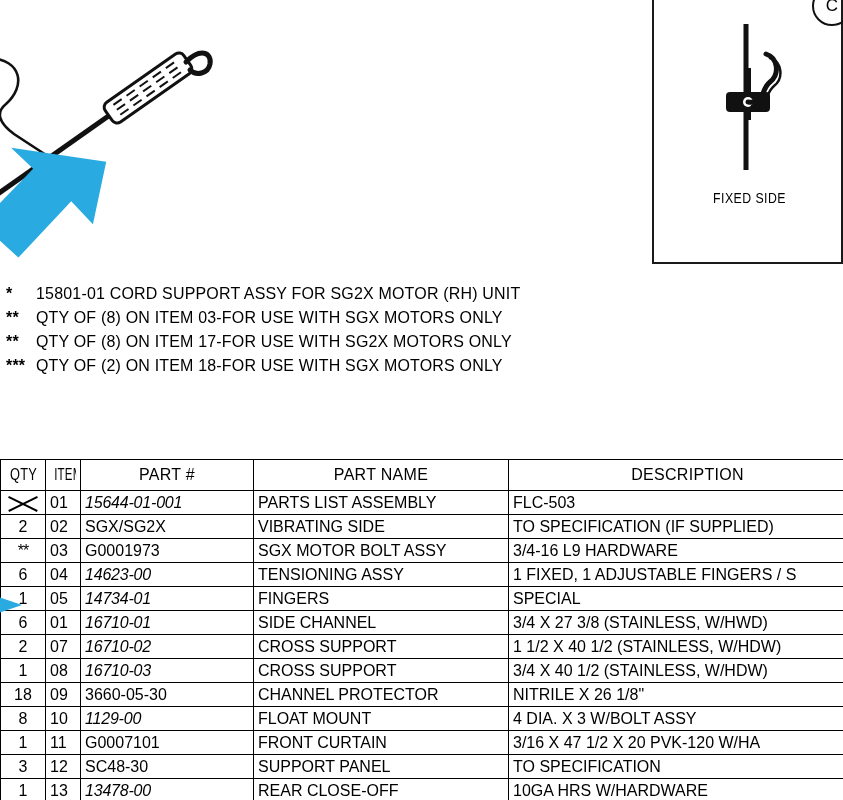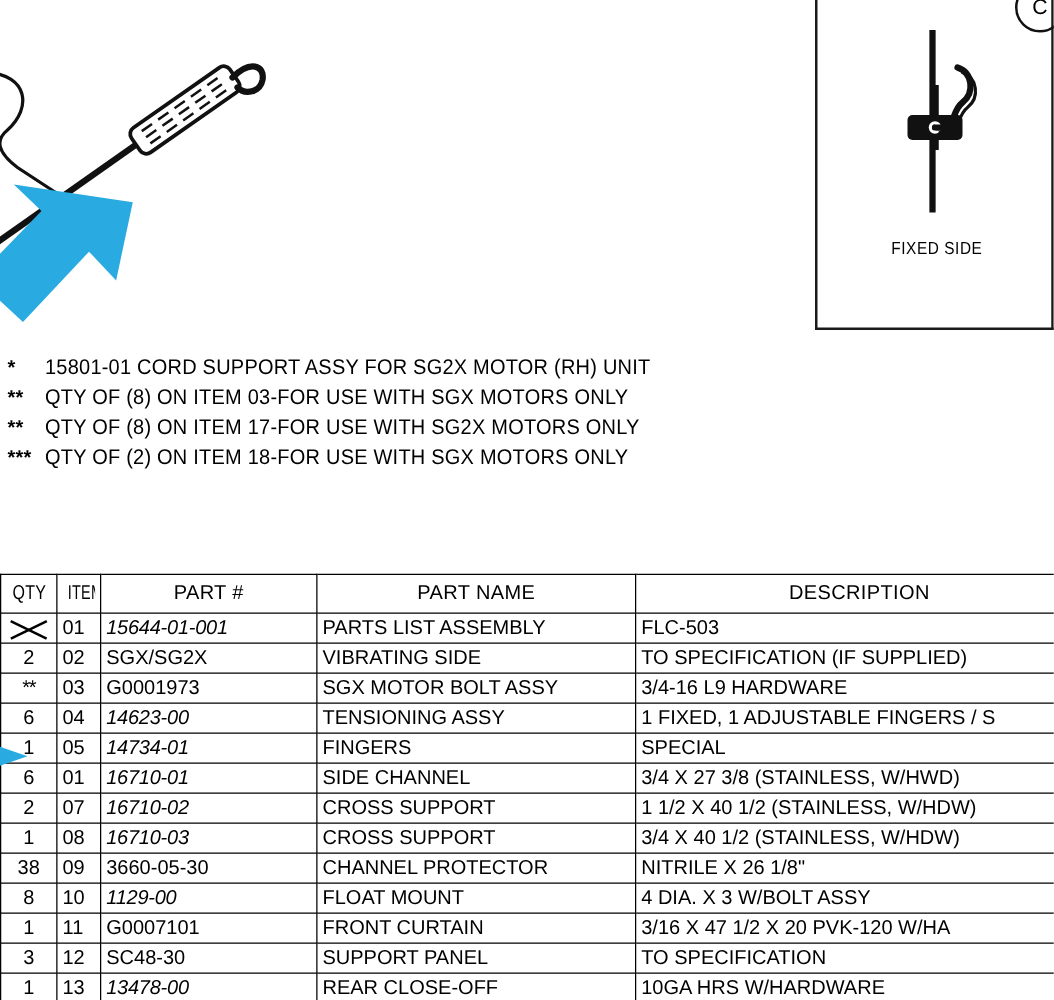--- a/index.html
+++ b/index.html
@@ -310,21 +310,21 @@
         <td class="desc">1 1/2 X 40 1/2 (STAINLESS, W/HDW)</td>
       </tr>
       <tr>
         <td class="qty">1</td>
         <td class="item">08</td>
         <td class="part bold">16710-03</td>
         <td class="name">CROSS SUPPORT</td>
         <td class="desc">3/4 X 40 1/2 (STAINLESS, W/HDW)</td>
       </tr>
       <tr>
-        <td class="qty">38</td>
+        <td class="qty">18</td>
         <td class="item">09</td>
         <td class="part">3660-05-30</td>
         <td class="name">CHANNEL PROTECTOR</td>
         <td class="desc">NITRILE X 26 1/8"</td>
       </tr>
       <tr>
         <td class="qty">8</td>
         <td class="item">10</td>
         <td class="part bold">1129-00</td>
         <td class="name">FLOAT MOUNT</td>

